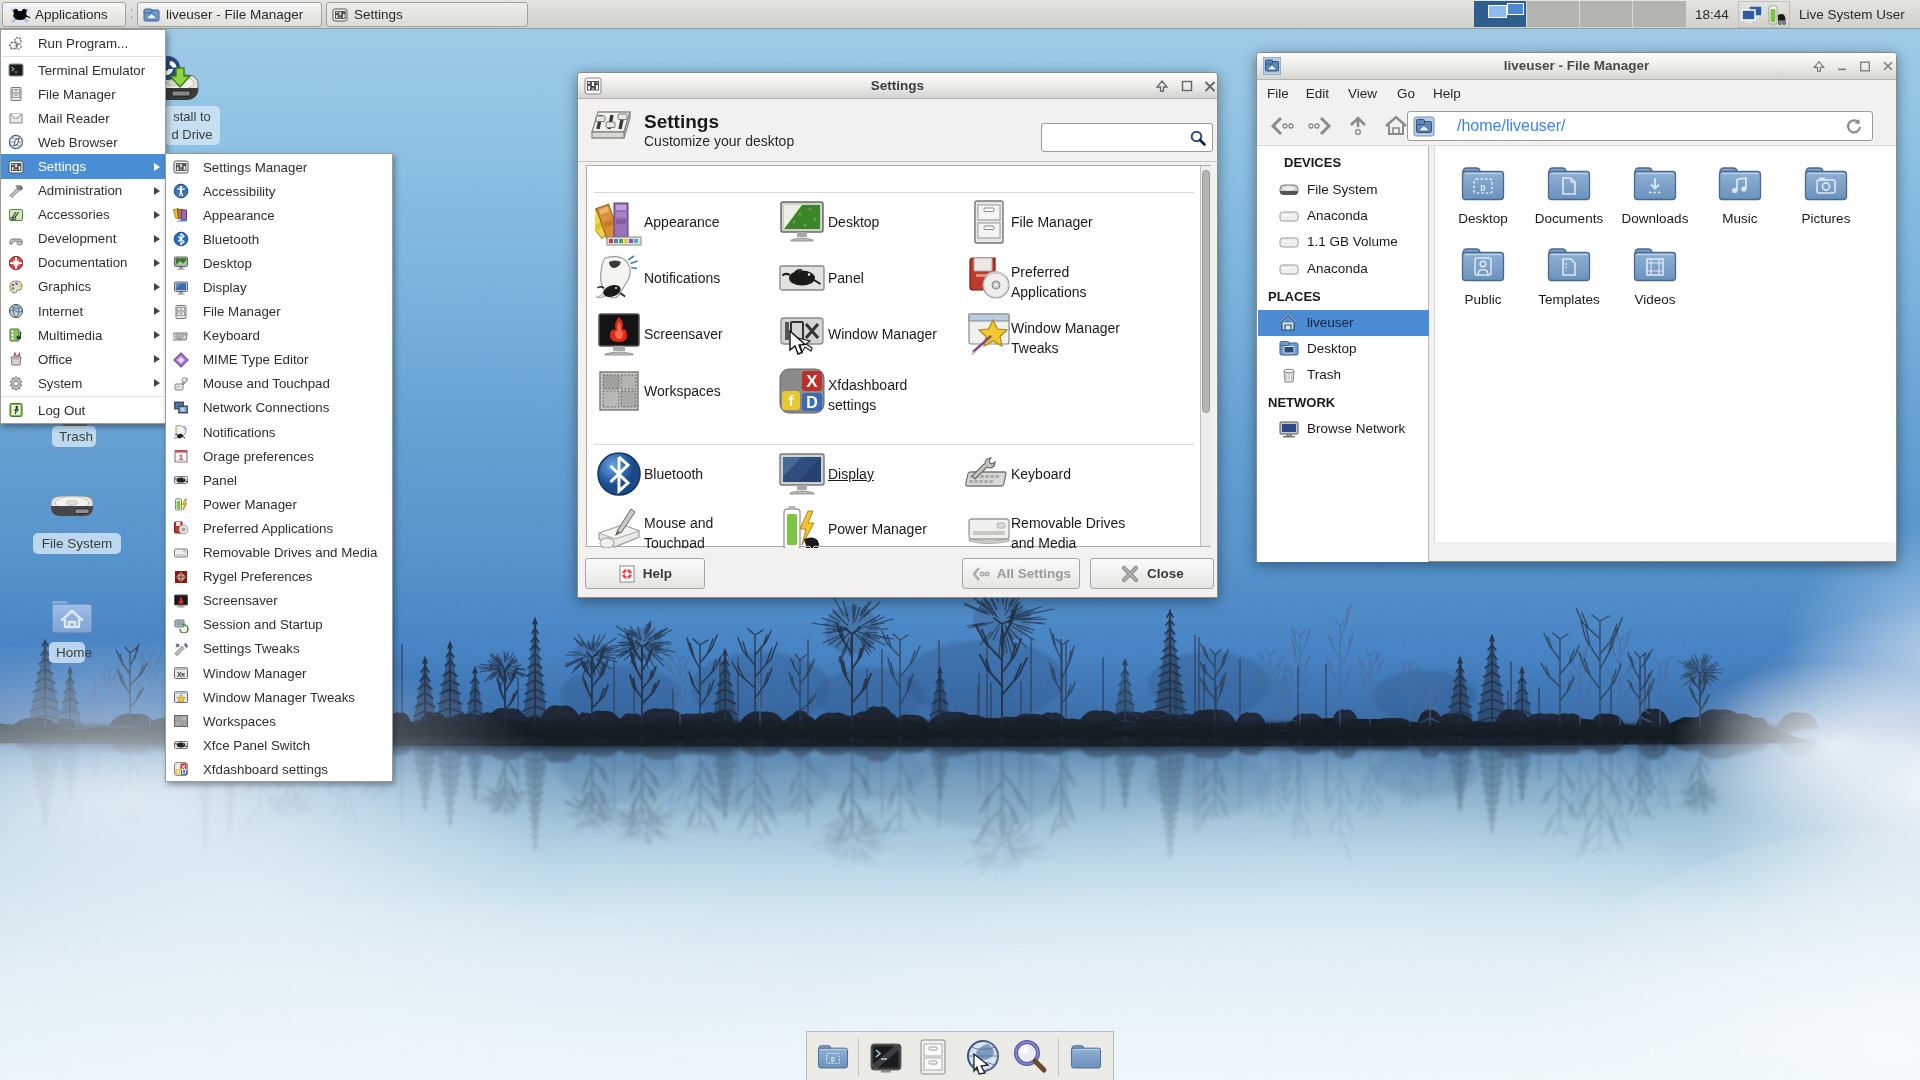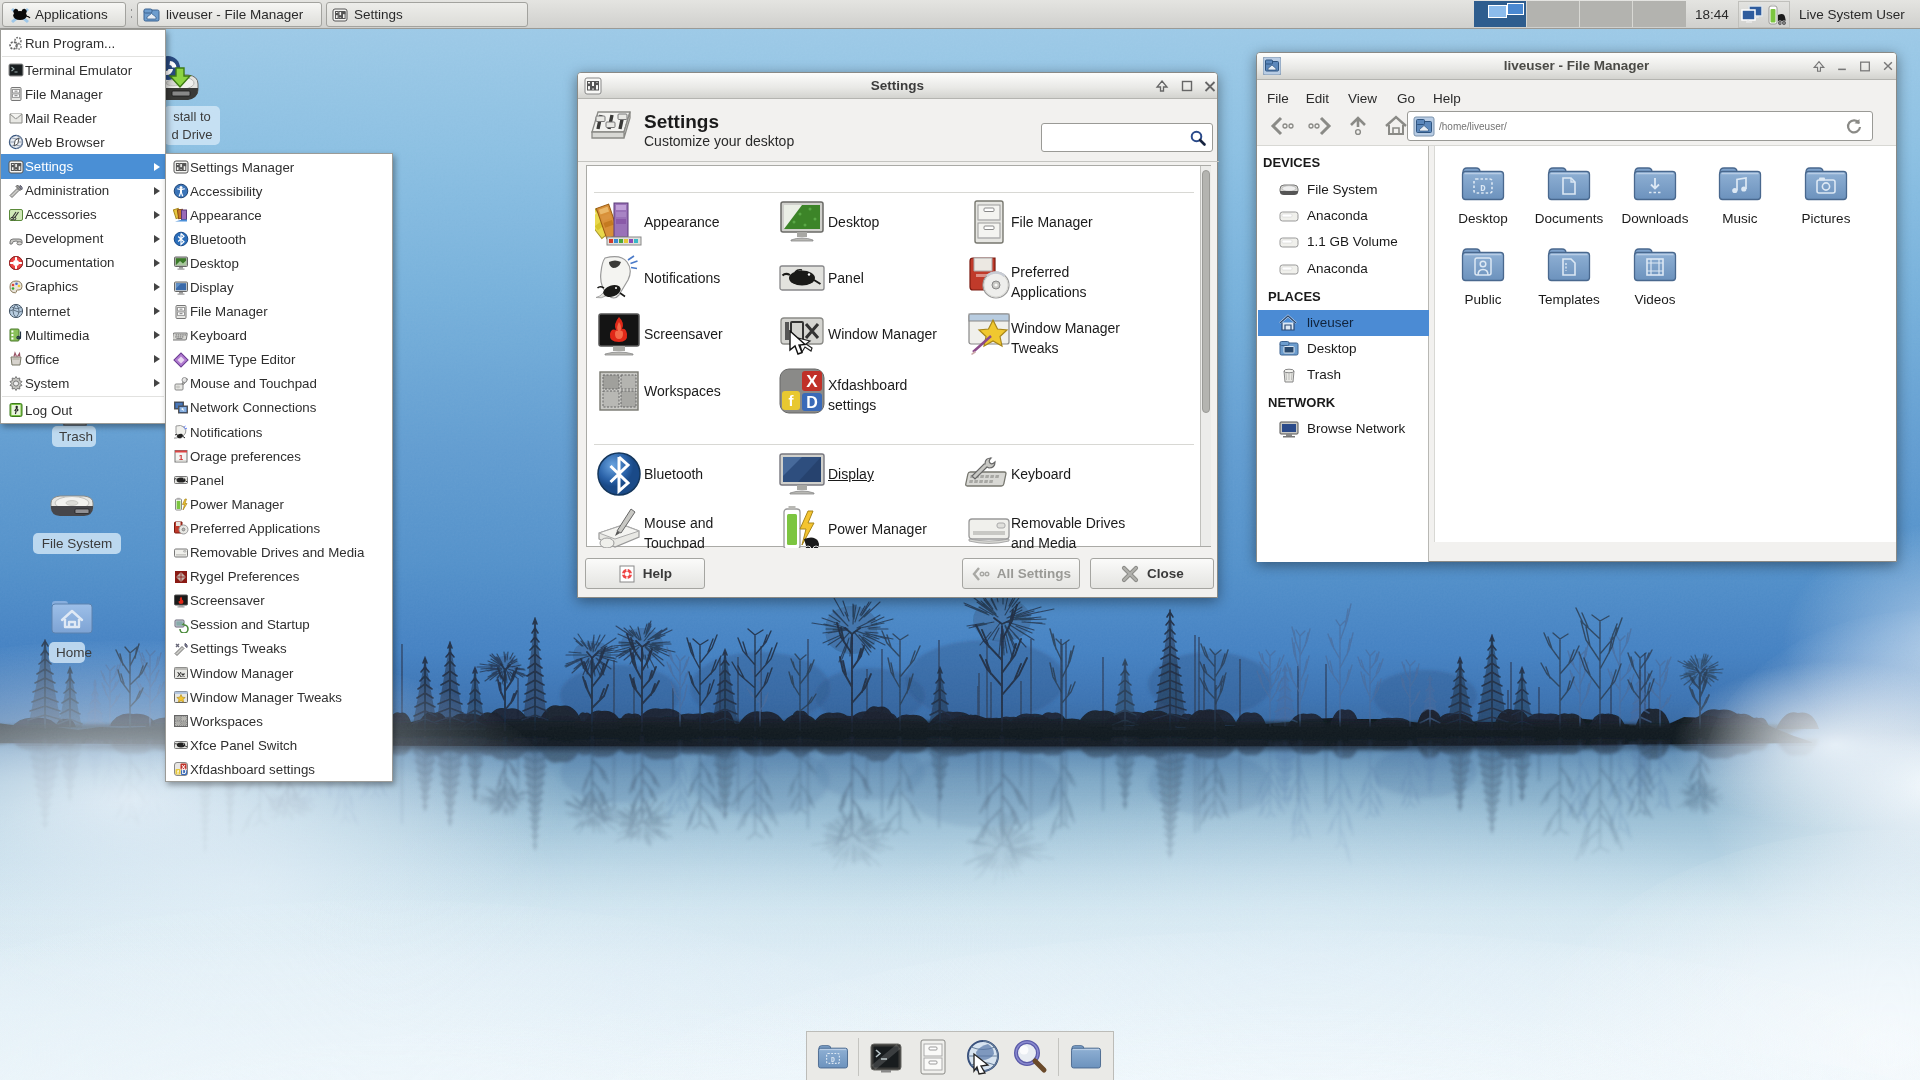--- a/index.html
+++ b/index.html
@@ -13,21 +13,21 @@
 .pbtn{position:absolute;top:2px;height:25px;border:1px solid #a2a29e;border-radius:3px;
 background:linear-gradient(#f6f6f4,#dededa);display:flex;align-items:center;font-size:13.5px;color:#2a2a2a}
 .tasktxt{white-space:nowrap;overflow:hidden}
 #clock{position:absolute;top:0;height:29px;line-height:29px;font-size:13.5px;color:#2a2a2a}
 #user{position:absolute;top:0;height:29px;line-height:29px;font-size:13.5px;color:#2a2a2a}
 #wsw{position:absolute;top:1px;height:26px;display:flex}
 .ws{width:53px;height:26px;background:#b3b3af;border-right:1px solid #d8d8d4}
 .menu{position:absolute;background:#fff;border:1px solid #9b9b97;box-shadow:2px 3px 6px rgba(0,0,0,.35);z-index:30}
 .mi{position:relative;height:24.1px;display:flex;align-items:center;font-size:13.3px;color:#2f2f2f}
 .mi .ic{position:absolute;left:7px;width:16px;height:16px}
-.mi .lbl{position:absolute;left:24px;white-space:nowrap}
+.mi .lbl{position:absolute;left:37px;white-space:nowrap}
 .mi .arr{position:absolute;right:5px;width:0;height:0;border-left:6px solid #444;border-top:4.5px solid transparent;border-bottom:4.5px solid transparent}
 .mi.sel{background:#4a8fd5;color:#fff}
 .mi.sel .arr{border-left-color:#fff}
 .msep{height:1px;background:#e2e2e0;margin:1px 1px}
 .dlabel{position:absolute;background:rgba(210,230,246,.82);border-radius:5px;color:#3c3c3c;font-size:13.5px;text-align:center;padding:1px 7px;line-height:19px}
 .win{position:absolute;background:#f2f1ef;border:1px solid #8a8a86;border-radius:4px 4px 0 0;box-shadow:0 3px 14px rgba(0,0,0,.42);z-index:10}
 .tbar{position:absolute;left:0;top:0;right:0;height:26px;background:linear-gradient(#fdfdfc,#e8e8e5 60%,#d3d3cf);border-bottom:1px solid #b4b4b0;border-radius:3px 3px 0 0}
 .tbar .ttl{position:absolute;left:0;right:0;top:0;height:26px;line-height:26px;text-align:center;font-weight:bold;font-size:13.5px;color:#3c3c3c}
 .tico{position:absolute;left:5px;top:4px;width:18px;height:18px}
 .wbtn{position:absolute;top:0;height:26px;line-height:26px;color:#666;font-size:13px;text-align:center;width:20px}
@@ -1209,21 +1209,21 @@
 <svg class="wbtn" style="left:575px" width="20" height="27" viewBox="0 0 20 27">
         <path d="M6 17 L14 17" stroke="#777" stroke-width="1.6"></path>
       </svg>
 <svg class="wbtn" style="left:598px" width="20" height="27" viewBox="0 0 20 27">
         <rect x="5.5" y="9.5" width="9" height="9" fill="none" stroke="#777" stroke-width="1.3"></rect>
       </svg>
 <svg class="wbtn" style="left:621px" width="20" height="27" viewBox="0 0 20 27">
         <path d="M6 9.5 L14 17.5 M14 9.5 L6 17.5" stroke="#777" stroke-width="1.5"></path>
       </svg>
 </div>
-<div style="position:absolute;left:0;top:27px;width:639px;height:26px;background:#f2f1ef;display:flex;align-items:flex-end;font-size:13.5px;color:#2a2a2a">
+<div style="position:absolute;left:0;top:27px;width:639px;height:26px;background:#f2f1ef;display:flex;align-items:center;font-size:13.5px;color:#2a2a2a">
       <span style="margin-left:10px">File</span>
       <span style="margin-left:17px">Edit</span>
       <span style="margin-left:19px">View</span>
       <span style="margin-left:20px">Go</span>
       <span style="margin-left:18px">Help</span>
     </div>
 <div style="position:absolute;left:0;top:53px;width:639px;height:40px;background:#f2f1ef;border-bottom:1px solid #d8d8d4"></div>
 <svg style="position:absolute;left:8px;top:60px" width="34" height="26" viewBox="0 0 34 26">
       <path d="M16 5 L8 13 L16 21" fill="none" stroke="#8a8a86" stroke-width="3"></path>
       <circle cx="20" cy="13" r="2" fill="none" stroke="#8a8a86" stroke-width="1.3"></circle>
@@ -1243,30 +1243,30 @@
       <path d="M10 12 L10 21 L24 21 L24 12" fill="none" stroke="#8a8a86" stroke-width="2"></path>
       <path d="M14 21 L14 15 L20 15 L20 21" fill="none" stroke="#8a8a86" stroke-width="1.6"></path>
     </svg>
 <div style="position:absolute;left:150px;top:58px;width:466px;height:30px;background:#fff;border:1px solid #9a9a96;border-radius:3px;display:flex;align-items:center">
 <svg style="margin-left:5px" width="22" height="22" viewBox="0 0 22 22">
         <rect x="1" y="2" width="20" height="19" rx="2" fill="#b8cce4" stroke="#7a92ac"></rect>
         <rect x="3.5" y="6.5" width="15" height="11" rx="1" fill="#5c88bc" stroke="#2e5480"></rect>
         <rect x="3.5" y="4.5" width="8" height="5" rx="1" fill="#5c88bc" stroke="#2e5480"></rect>
         <path d="M6.5 14.5 L11 10.5 L15.5 14.5 L15.5 16 L6.5 16 Z" fill="#e8eef5" stroke="#2e5480" stroke-width=".7"></path>
       </svg>
-<span style="margin-left:4px;font-size:10px;color:#737373">/home/liveuser/</span>
+<span style="margin-left:22px;font-size:16px;color:#3b82f6">/home/liveuser/</span>
 <svg style="position:absolute;right:8px" width="20" height="20" viewBox="0 0 20 20">
         <path d="M15 7 A6 6 0 1 0 16 11" fill="none" stroke="#8a8a86" stroke-width="2.2"></path>
         <path d="M15.5 3 L15.5 8 L10.5 7.2 Z" fill="#8a8a86"></path>
       </svg>
 </div>
 <div style="position:absolute;left:0;top:93px;width:172px;height:416px;background:#fff;border-right:1px solid #b8b8b4"></div>
 <div style="position:absolute;left:177px;top:93px;width:462px;height:396px;background:#fff;border-left:1px solid #d8d8d4"></div>
 
-<div style="position:absolute;left:6px;top:102px;font-size:13px;font-weight:bold;color:#1a1a1a">DEVICES</div>
+<div style="position:absolute;left:27px;top:102px;font-size:13px;font-weight:bold;color:#1a1a1a">DEVICES</div>
 <svg style="position:absolute;left:22px;top:130px" width="20" height="14" viewBox="0 0 20 14">
       <path d="M1 6 Q1 2 5 2 L15 2 Q19 2 19 6 L19 8 Q19 11 15 11 L5 11 Q1 11 1 8 Z" fill="#d8d8d4" stroke="#777"></path>
       <ellipse cx="10" cy="5.5" rx="7" ry="2.8" fill="#eee" stroke="#aaa" stroke-width=".6"></ellipse>
       <path d="M1 8 L19 8 L19 9 Q19 12 15 12 L5 12 Q1 12 1 9 Z" fill="#555"></path>
     </svg>
 <div style="position:absolute;left:50px;top:129px;font-size:13.5px;color:#1a1a1a">File System</div>
 <svg style="position:absolute;left:22px;top:156px" width="20" height="14" viewBox="0 0 20 14">
       <rect x="1" y="3" width="18" height="9" rx="2.5" fill="#f0f0ec" stroke="#999"></rect>
       <rect x="3" y="5" width="10" height="3" rx="1" fill="#fff" stroke="#ccc" stroke-width=".5"></rect>
     </svg>

